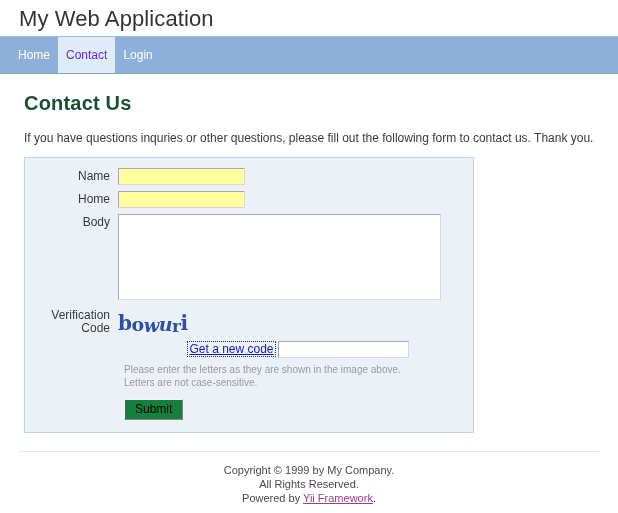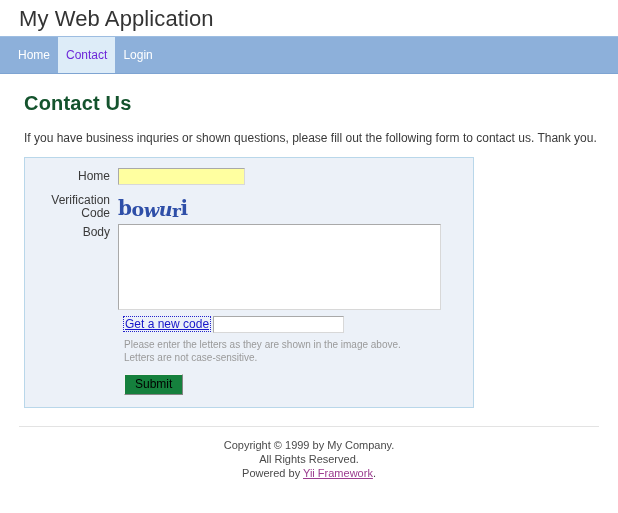--- a/index.html
+++ b/index.html
@@ -157,20 +157,21 @@
   #captcha-image .c3 { font-size: 18px; font-style: italic; position: relative; top: 2px; }
   #captcha-image .c4 { font-size: 19px; font-style: italic; position: relative; top: 1px; }
   #captcha-image .c5 { font-size: 17px; position: relative; top: 2px; }
   #captcha-image .c6 { font-size: 20px; }
 
   #captcha-line {
     display: flex;
     align-items: center;
     margin-top: 2px;
     margin-left: 99px;
+    justify-content: center;
   }
   #refresh-link {
     color: #1616c9;
     font-size: 12px;
     text-decoration: underline;
     outline: 1px dotted #2222cc;
     padding: 0 1px;
     cursor: pointer;
     white-space: nowrap;
   }
@@ -227,46 +228,50 @@
 <div id="mainmenu">
   <a class="menu-item">Home</a>
   <a class="menu-item active">Contact</a>
   <a class="menu-item">Login</a>
 </div>
 
 <div id="content">
 
   <h1 id="page-title">Contact Us</h1>
 
-  <p id="intro-text">If you have business inquries or shown questions, please fill out the following form to contact us. Thank you.</p>
+  <p id="intro-text">If you have questions inquries or other questions, please fill out the following form to contact us. Thank you.</p>
 
   <div id="contact-form">
 
+    <div class="row">
+      <label>Name</label>
+      <input id="name-input" class="txt req" type="text" placeholder="" style="">
+    </div>
 
     <div class="row">
       <label>Home</label>
       <input id="email-input" class="txt req" type="text" placeholder="" style="">
     </div>
 
+
+    <div class="row">
+      <label>Body</label>
+      <textarea id="body-input" placeholder="" style=""></textarea>
+    </div>
 
     <div class="row" style="margin-top:8px;margin-bottom:0;">
       <label class="two-line">
         <span>Verification</span><br>
         <span>Code</span>
       </label>
       <div id="captcha-col">
         <div id="captcha-image"><span class="c1">b</span><span class="c2">o</span><span class="c3">w</span><span class="c4">u</span><span class="c5">r</span><span class="c6">i</span></div>
       </div>
     </div>
 
-    <div class="row">
-      <label>Body</label>
-      <textarea id="body-input" placeholder="" style=""></textarea>
-    </div>
-
     <div id="captcha-line">
       <a id="refresh-link">Get a new code</a>
       <input id="captcha-input" class="txt" type="text" placeholder="" style="">
     </div>
 
     <div class="hint">
       <div>Please enter the letters as they are shown in the image above.</div>
       <div>Letters are not case-sensitive.</div>
     </div>
 

